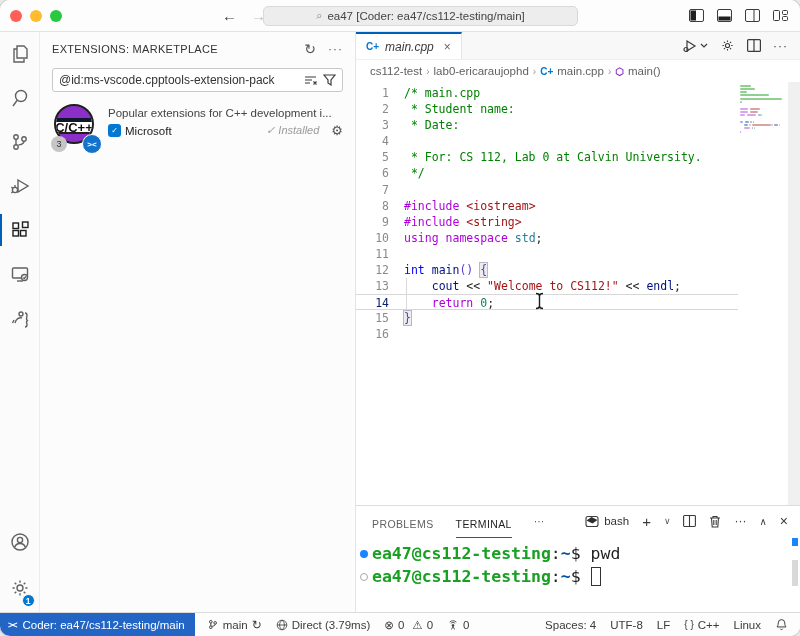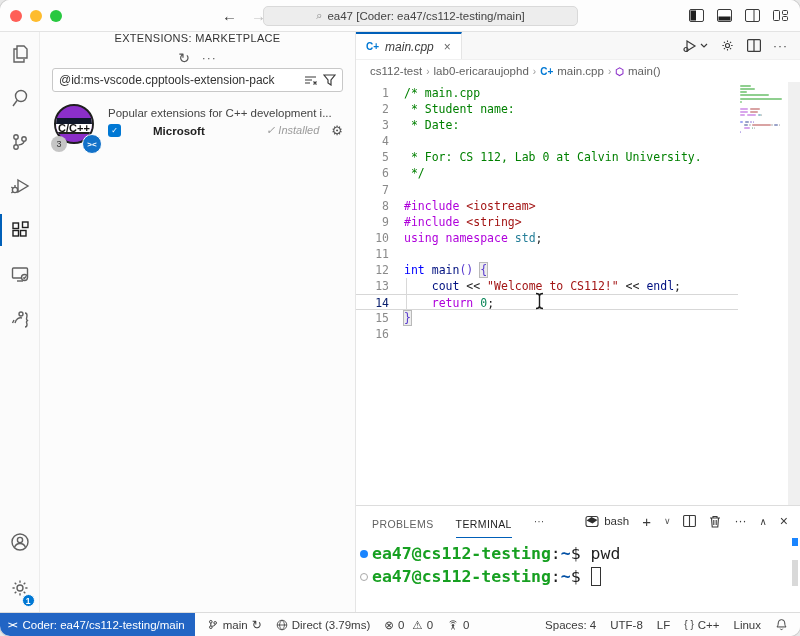--- a/index.html
+++ b/index.html
@@ -34,47 +34,47 @@
   .ab-item.active { color:#1f1f1f; }
   .ab-item.active::before { content:""; position:absolute; left:0; top:6px; bottom:6px;
     width:2px; background:#005fb8; }
   .ab-bottom { margin-top:auto; display:flex; flex-direction:column; align-items:center; }
   .gear-badge { position:absolute; right:5px; bottom:5px; width:13px; height:13px;
     border-radius:50%; background:#0078d4; color:#fff; font-size:8.5px; font-weight:700;
     display:flex; align-items:center; justify-content:center; border:1px solid #fbfbfb; }
 
   .sidebar { position:absolute; left:40px; top:32px; bottom:24px; width:316px; background:#fcfcfc;
     border-right:1px solid #e5e5e5; }
-  .sb-header { height:34px; display:flex; align-items:center; padding:0 12px; color:#3b3b3b;flex-direction:column; }
+  .sb-header { height:34px; display:flex; align-items:center; padding:0 12px; color:#3b3b3b; }
   .sb-title { font-size:11px; letter-spacing:.3px; color:#333; flex:1; }
   .sb-actions { display:flex; gap:12px; color:#555; align-items:center; }
   .sb-search { margin:2px 12px 0 12px; height:24px; border:1px solid #c8c8c8; border-radius:3px;
     background:#fff; display:flex; align-items:center; padding:0 6px; gap:6px; }
   .sb-search input { flex:1; border:none; outline:none; font-size:12px; color:#333;
     font-family:"Liberation Sans", sans-serif; background:transparent; }
   .ext-card { display:flex; margin:12px 12px 0 14px; gap:10px; }
   .ext-icon-wrap { position:relative; width:44px; height:50px; flex:none; }
   .ext-icon { width:40px; height:40px; border-radius:50%; background:#8b2fc9;
     border:2.5px solid #1f1f1f; position:relative; overflow:hidden; }
   .ext-band { position:absolute; left:-3px; right:-3px; top:12px; height:16px; background:#fff;
-    border-top:6px solid #0f172a; border-bottom:2px solid #1f1f1f; display:flex;
-    align-items:center; justify-content:center; font-size:11px; font-weight:700; color:#111; }
+    border-top:4px solid #0f172a; border-bottom:2px solid #1f1f1f; display:flex;
+    align-items:center; justify-content:center; font-size:13px; font-weight:700; color:#111; }
   .ext-badge-count { position:absolute; left:-3px; bottom:2px; width:16px; height:16px;
     border-radius:50%; background:#c5c5c5; color:#333; font-size:9px; display:flex;
     align-items:center; justify-content:center; }
   .ext-badge-remote { position:absolute; right:-4px; bottom:0; width:20px; height:20px;
     border-radius:50%; background:#1372c9; color:#fff; font-size:8px; font-weight:700;
     display:flex; align-items:center; justify-content:center; border:1px solid #fff; }
   .ext-main { flex:1; min-width:0; }
   .ext-name { font-weight:700; font-size:12.5px; color:#222; margin-top:2px; }
   .ext-desc { font-size:11.5px; color:#444; margin-top:3px; white-space:nowrap; overflow:hidden; }
   .ext-footer { display:flex; align-items:center; margin-top:4px; gap:4px; }
   .verified { width:13px; height:13px; border-radius:3px; background:#0078d4; color:#fff;
     font-size:8px; display:flex; align-items:center; justify-content:center; }
-  .publisher { font-weight:700; font-size:11.5px; color:#222;margin-left:28px; }
+  .publisher { font-weight:400; font-size:11.5px; color:#222; }
   .installed { margin-left:auto; font-style:italic; color:#9a9a9a; font-size:11px; }
   .ext-gear { color:#555; margin-left:8px; font-size:13px; }
 
   
   .editorcol { position:absolute; left:356px; top:32px; right:0; bottom:24px;
     display:flex; flex-direction:column; background:#fff; }
   .tabbar { height:28px; display:flex; align-items:stretch; background:#f8f8f8;
     border-bottom:1px solid #f0f0f0; }
   .tab { display:flex; align-items:center; gap:6px; padding:0 10px; background:#fff;
     border-top:2px solid #005fb8; border-right:1px solid #e5e5e5; }

